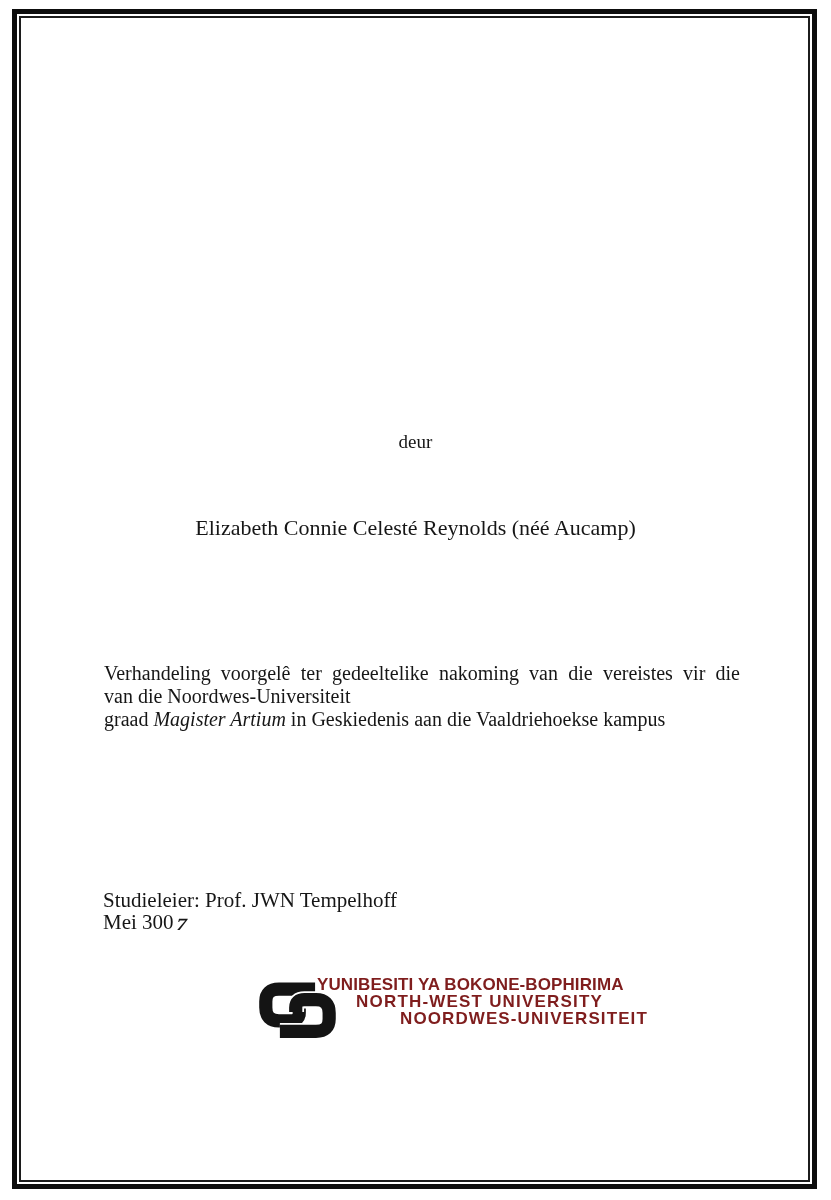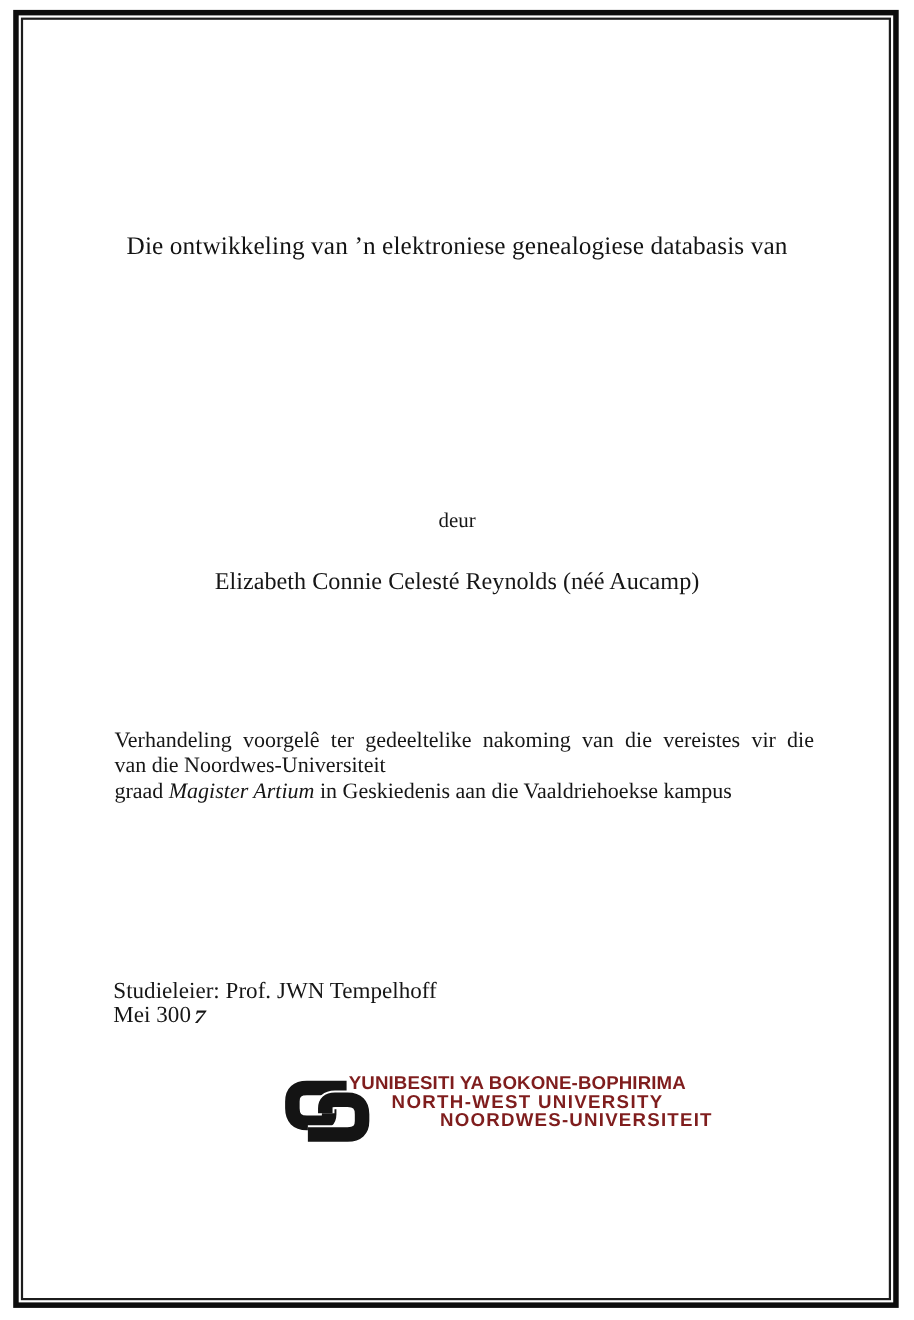--- a/index.html
+++ b/index.html
@@ -35,21 +35,20 @@
     font-size: 23px;
     line-height: 44px;
     letter-spacing: 0.1px;
     color: #131313;
   }
   .byline {
     left: 0; right: 0; top: 430px;
     text-align: center;
     font-size: 19px;
     line-height: 24px;
-    margin-top: 32px;
   }
   .author {
     left: 0; right: 0; top: 514px;
     text-align: center;
     font-size: 22px;
     line-height: 28px;
   }
   .statement {
     left: 104px; top: 662px;
     width: 636px;
@@ -97,21 +96,20 @@
   .logo-l3 { left: 95px; top: 37px; letter-spacing: 1.1px; margin-left: 48px; }
 </style>
 </head>
 <body>
 
 <div class="frame-outer">
   <div class="frame-inner"></div>
 </div>
 
 <div class="abs title-block">
-  <div>Die ontwikkeling van ’n elektroniese genealogiese databasis van</div>
 </div>
 
 <div class="abs byline">deur</div>
 
 <div class="abs author">Elizabeth Connie Celesté Reynolds (néé Aucamp)</div>
 
 <div class="abs statement">
   <div class="justify-line">Verhandeling voorgelê ter gedeeltelike nakoming van die vereistes vir die</div>
   <div>van die Noordwes-Universiteit</div>
   <div><span>graad </span><span class="italic">Magister Artium</span><span> in Geskiedenis aan die Vaaldriehoekse kampus</span></div>

